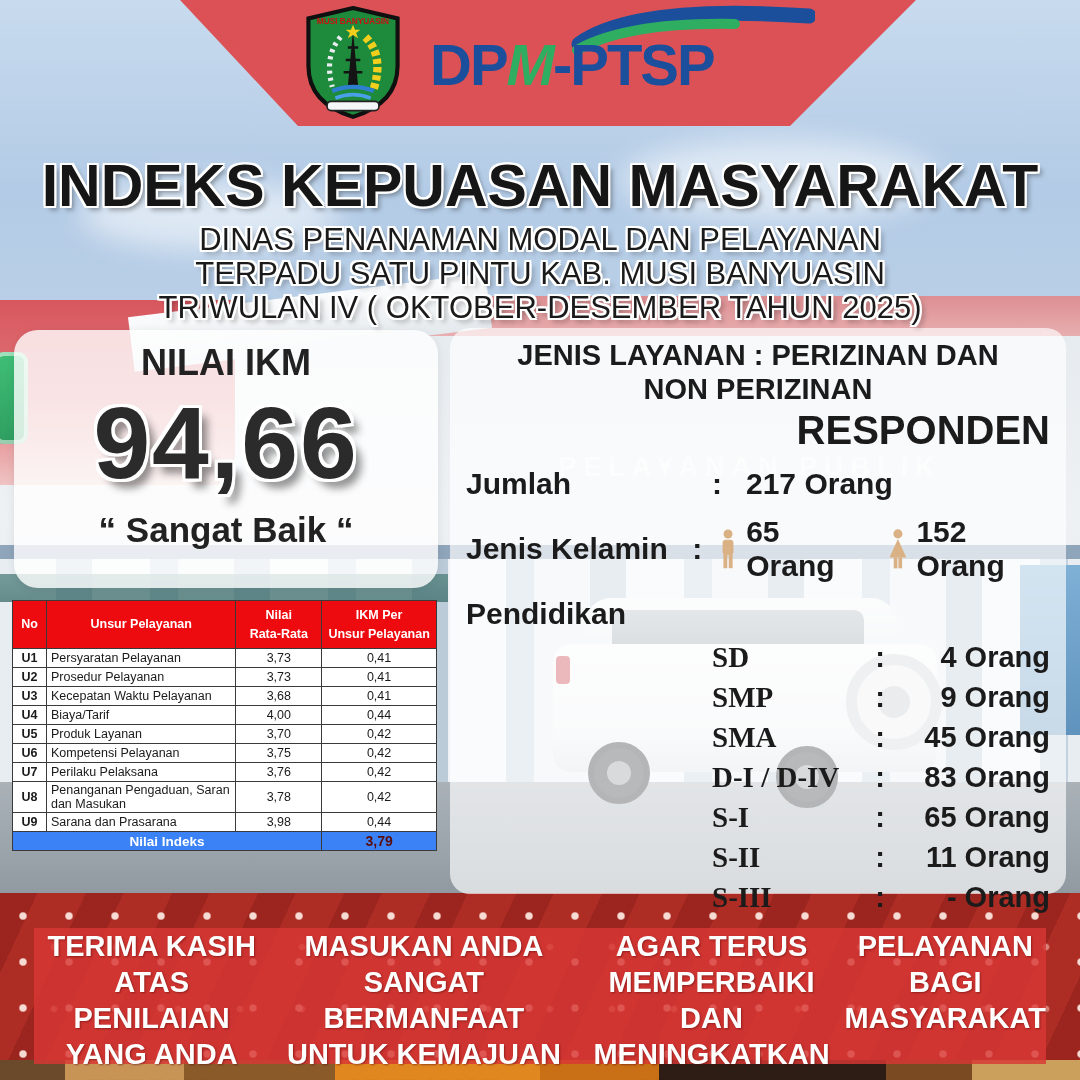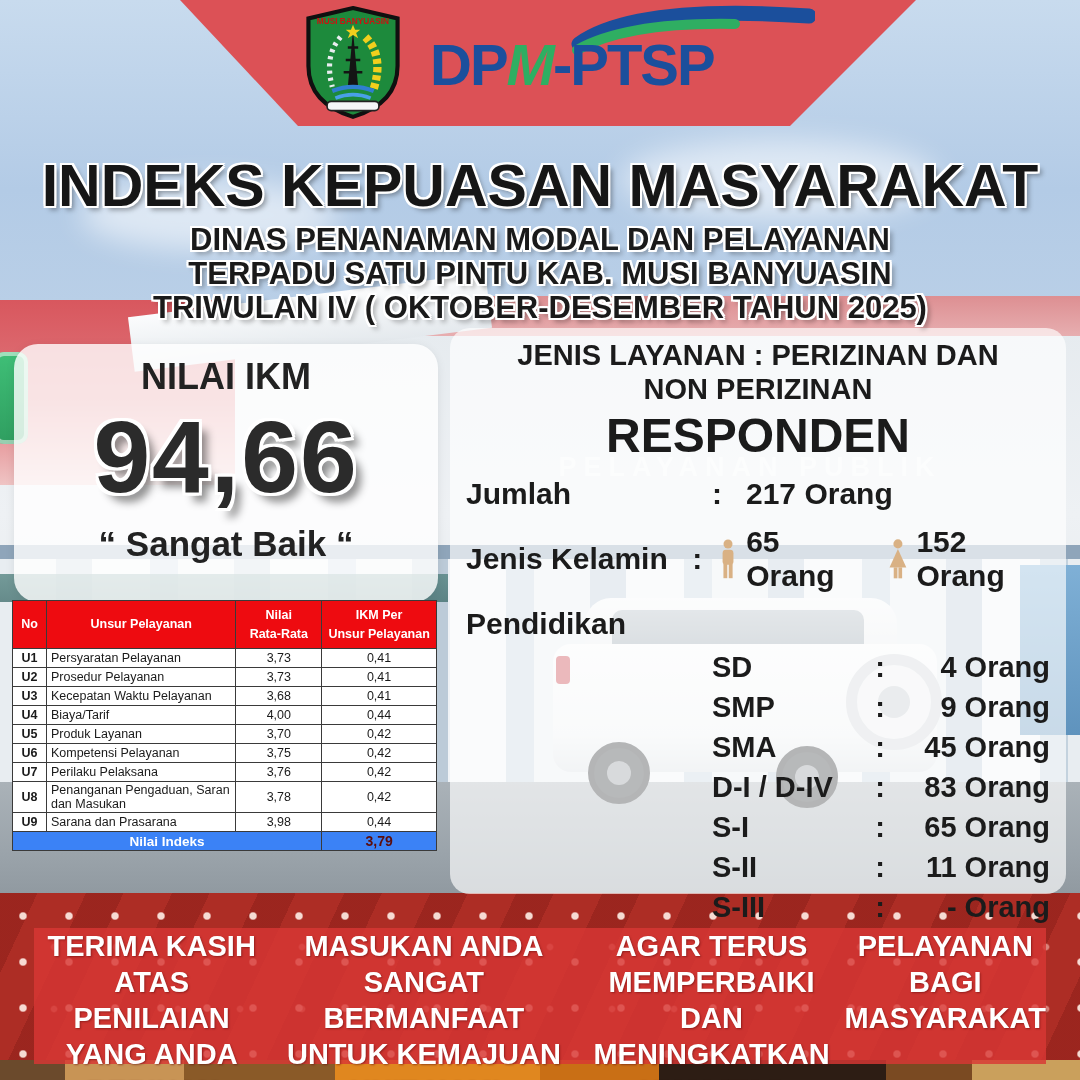--- a/index.html
+++ b/index.html
@@ -62,24 +62,24 @@
   .emblem{left:294px;top:6px;z-index:21;}
   .brand{left:430px;top:36px;z-index:21;font-size:58px;font-weight:bold;letter-spacing:-2px;line-height:1;}
   .brand .b{color:#1b4f9c;} .brand .g{color:#2fae62;font-style:italic;}
   .swoosh{left:565px;top:0px;z-index:21;}
 
   
   .outline{text-shadow:-2px -2px 0 #fff,0 -2px 0 #fff,2px -2px 0 #fff,-2px 0 0 #fff,2px 0 0 #fff,
     -2px 2px 0 #fff,0 2px 0 #fff,2px 2px 0 #fff,4px 4px 5px rgba(0,0,0,.35);}
   .title-main{left:0;top:152px;width:1080px;z-index:20;text-align:center;color:#161616;
     font-size:59px;font-weight:bold;letter-spacing:0px;}
-  .title-sub{left:0;width:1080px;z-index:20;text-align:center;color:#1a1a1a;font-size:31px;font-weight:bold;}
-
-  
-  .ikm-card{left:14px;top:344px;width:424px;height:258px;z-index:10;border-radius:24px;
+  .title-sub{left:0;width:1080px;z-index:20;text-align:center;color:#1a1a1a;font-size:31px;font-weight:normal;}
+
+  
+  .ikm-card{left:14px;top:330px;width:424px;height:258px;z-index:10;border-radius:24px;
     background:rgba(255,255,255,.8);box-shadow:0 2px 10px rgba(0,0,0,.08);text-align:center;}
   .ikm-label{margin-top:12px;font-size:36px;font-weight:bold;color:#222;}
   .ikm-value{margin-top:8px;font-size:102px;font-weight:bold;letter-spacing:2px;color:#2b2b2b;line-height:1;
     text-shadow:-3px -3px 0 #fff,0 -3px 0 #fff,3px -3px 0 #fff,-3px 0 0 #fff,3px 0 0 #fff,
     -3px 3px 0 #fff,0 3px 0 #fff,3px 3px 0 #fff,8px 9px 9px rgba(0,0,0,.45);}
   .ikm-pred{margin-top:16px;font-size:35px;font-weight:bold;color:#222;}
 
   
   .ikm-table{position:absolute;left:12px;top:600px;width:425px;z-index:10;border-collapse:collapse;
     font-size:12.5px;color:#1a1a1a;background:#fff;}
@@ -90,30 +90,30 @@
   .td-no{font-weight:bold;text-align:center;}
   .td-num{text-align:center;}
   .tfoot-row td{background:#3b82f6;height:26px;}
   .foot-label{color:#fff;font-weight:bold;text-align:center;font-size:13.5px;}
   .foot-value{color:#5b0d0d;font-weight:bold;text-align:center;font-size:14px;}
 
   
   .resp-card{left:450px;top:328px;width:616px;height:566px;z-index:10;border-radius:20px;
     background:rgba(255,255,255,.66);padding:10px 16px;color:#1b1b1b;}
   .resp-h1{text-align:center;font-size:29px;font-weight:bold;line-height:1.18;}
-  .resp-h2{text-align:center;font-size:48px;font-weight:bold;margin-top:2px;}
+  .resp-h2{text-align:right;font-size:40px;font-weight:bold;margin-top:2px;}
   .resp-row{display:flex;align-items:center;font-size:30px;font-weight:bold;margin-top:14px;}
   .resp-row .lbl{width:246px;}
   .resp-row .col{width:26px;}
   .resp-row .val{margin-left:8px;}
   .jk-group{display:flex;align-items:center;gap:8px;margin-left:2px;}
   .person{display:inline-block;}
   .edu-list{margin:6px 0 0 246px;}
   .edu-row{display:flex;font-size:29px;font-weight:bold;line-height:40px;}
-  .edu-label{width:172px;}
+  .edu-label{width:172px;font-family:Liberation Serif, serif;}
   .edu-colon{width:26px;}
   .edu-value{width:158px;text-align:right;}
 
   
   .thanks{left:34px;top:928px;width:1012px;height:136px;z-index:15;background:rgba(216,55,52,.82);
     display:flex;justify-content:center;text-align:center;
     color:#fff;font-size:29px;font-weight:bold;line-height:36px;
     text-shadow:1px 1px 2px rgba(90,10,10,.5);}
 </style>
 </head>

